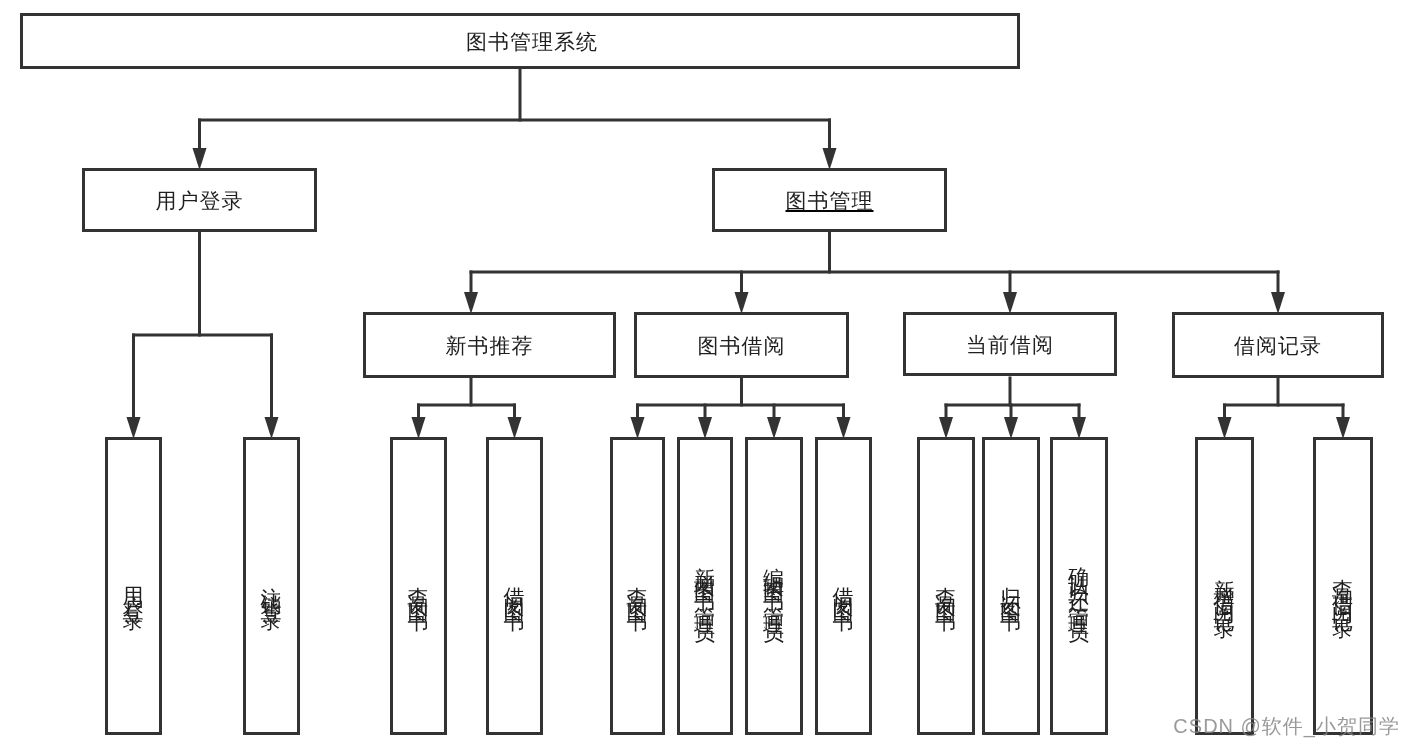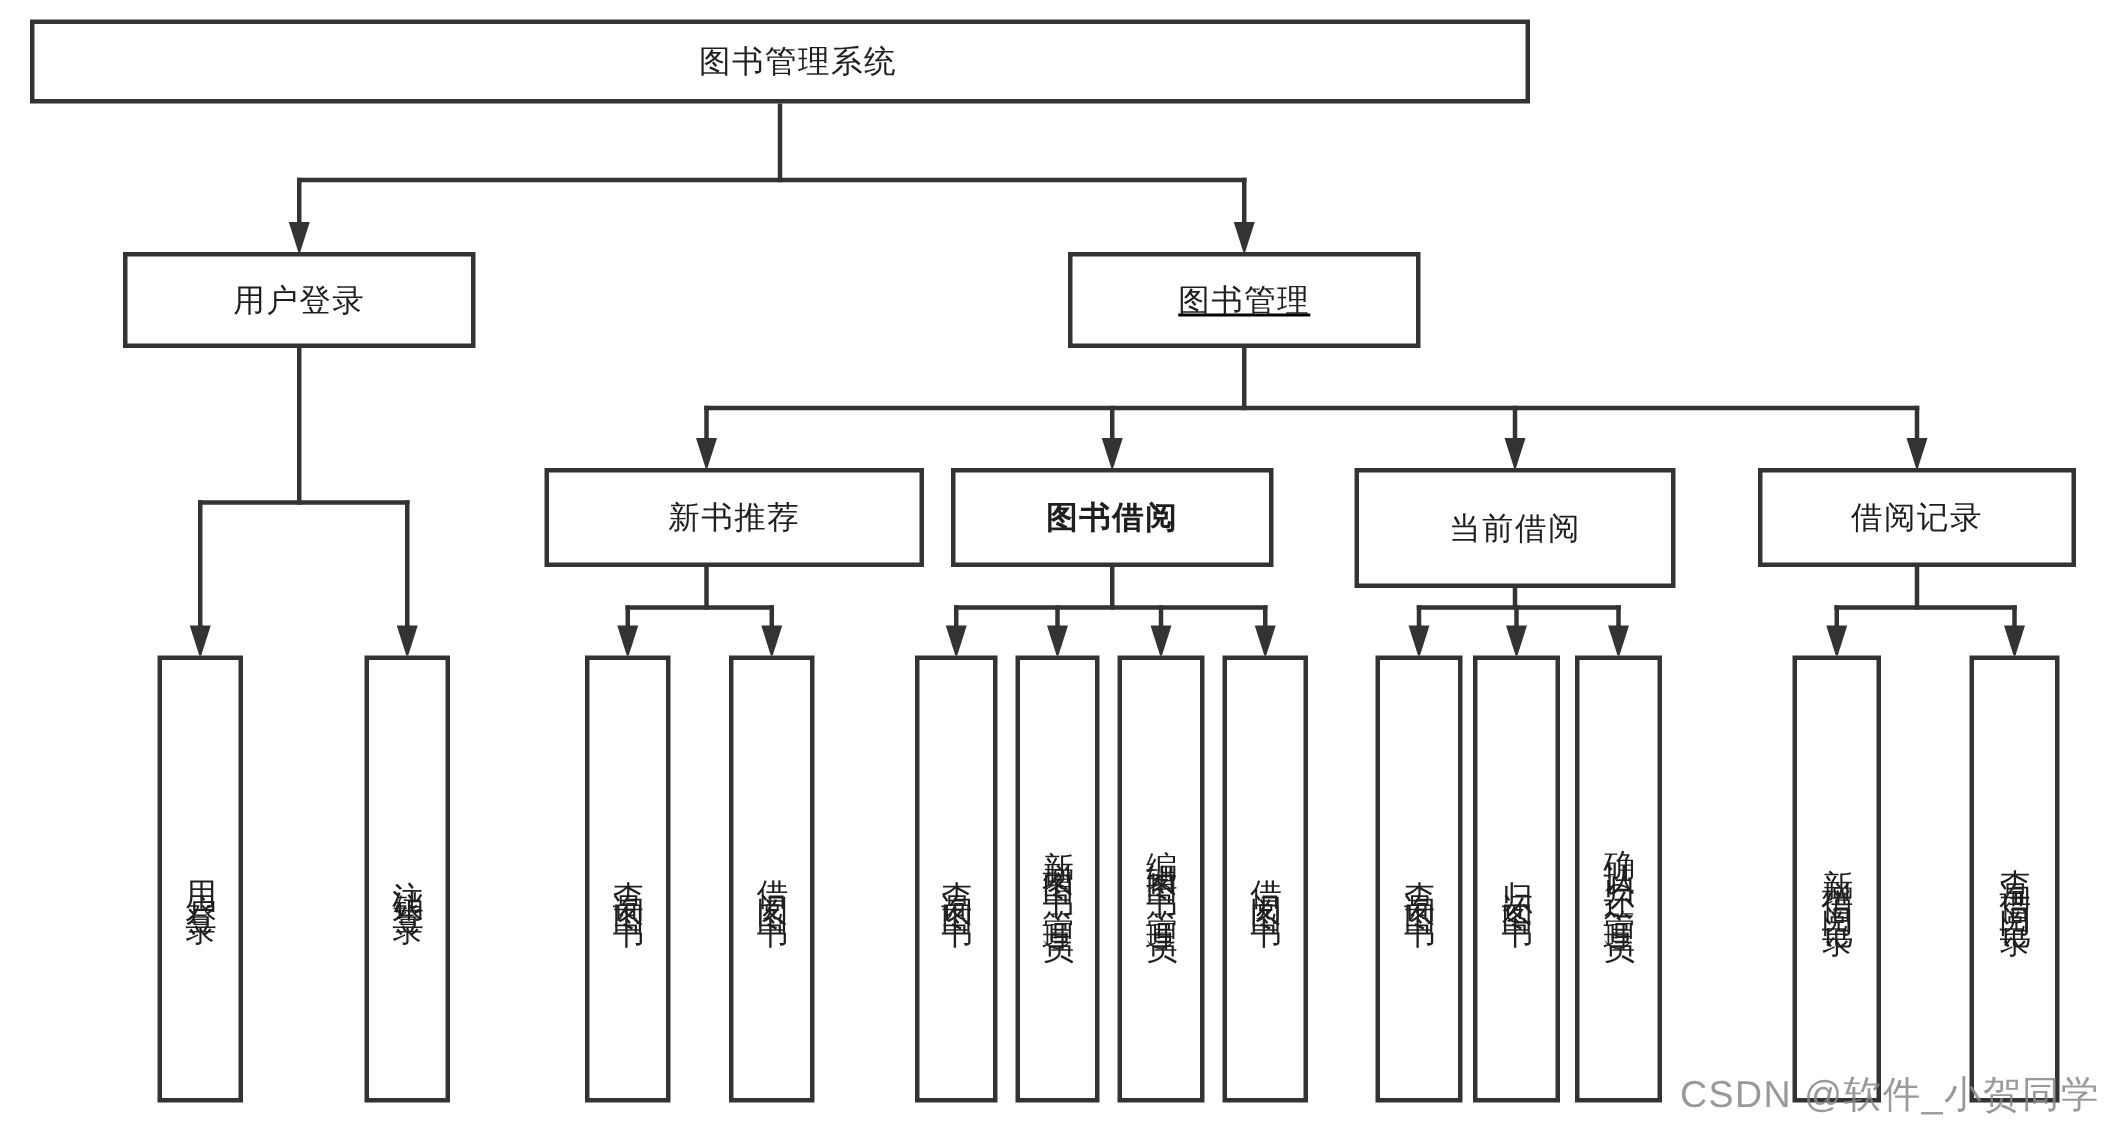--- a/index.html
+++ b/index.html
@@ -46,21 +46,21 @@
     font-size: 21px;
     color: #1f1f1f;
     letter-spacing: 8px;
     line-height: 1;
     white-space: nowrap;
   }
   .watermark {
     position: absolute;
     top: 713px;
     right: 5px;
-    font-size: 25px;
+    font-size: 20px;
     color: rgba(135, 135, 135, 0.85);
     letter-spacing: 1px;
     white-space: nowrap;
     z-index: 3;
   }
 </style>
 </head>
 <body>
 
 <div id="canvas">
@@ -136,36 +136,36 @@
     </div>
     <div class="node" style="left: 363px; top: 312px; width: 253px; height: 66px;">
       <span class="h-label">新书推荐</span>
     </div>
     <div class="node" style="left: 390px; top: 437px; width: 57px; height: 298px;">
       <span class="v-label">查询图书</span>
     </div>
     <div class="node" style="left: 486px; top: 437px; width: 57px; height: 298px;">
       <span class="v-label">借阅图书</span>
     </div>
-    <div class="node" style="left: 634px; top: 312px; width: 215px; height: 66px; font-weight: bold;">
+    <div class="node" style="left: 634px; top: 312px; width: 215px; height: 66px;">
       <span class="h-label">图书借阅</span>
     </div>
     <div class="node" style="left: 610px; top: 437px; width: 55px; height: 298px;">
       <span class="v-label">查询图书</span>
     </div>
     <div class="node" style="left: 677px; top: 437px; width: 56px; height: 298px;">
       <span class="v-label">新增图书（管理员）</span>
     </div>
     <div class="node" style="left: 745px; top: 437px; width: 58px; height: 298px;">
       <span class="v-label">编辑图书（管理员）</span>
     </div>
     <div class="node" style="left: 815px; top: 437px; width: 57px; height: 298px;">
       <span class="v-label">借阅图书</span>
     </div>
-    <div class="node" style="left: 903px; top: 312px; width: 214px; height: 80px;">
+    <div class="node" style="left: 903px; top: 312px; width: 214px; height: 64px;">
       <span class="h-label">当前借阅</span>
     </div>
     <div class="node" style="left: 917px; top: 437px; width: 58px; height: 298px;">
       <span class="v-label">查询图书</span>
     </div>
     <div class="node" style="left: 982px; top: 437px; width: 58px; height: 298px;">
       <span class="v-label">归还图书</span>
     </div>
     <div class="node" style="left: 1050px; top: 437px; width: 58px; height: 298px;">
       <span class="v-label">确认归还（管理员）</span>

